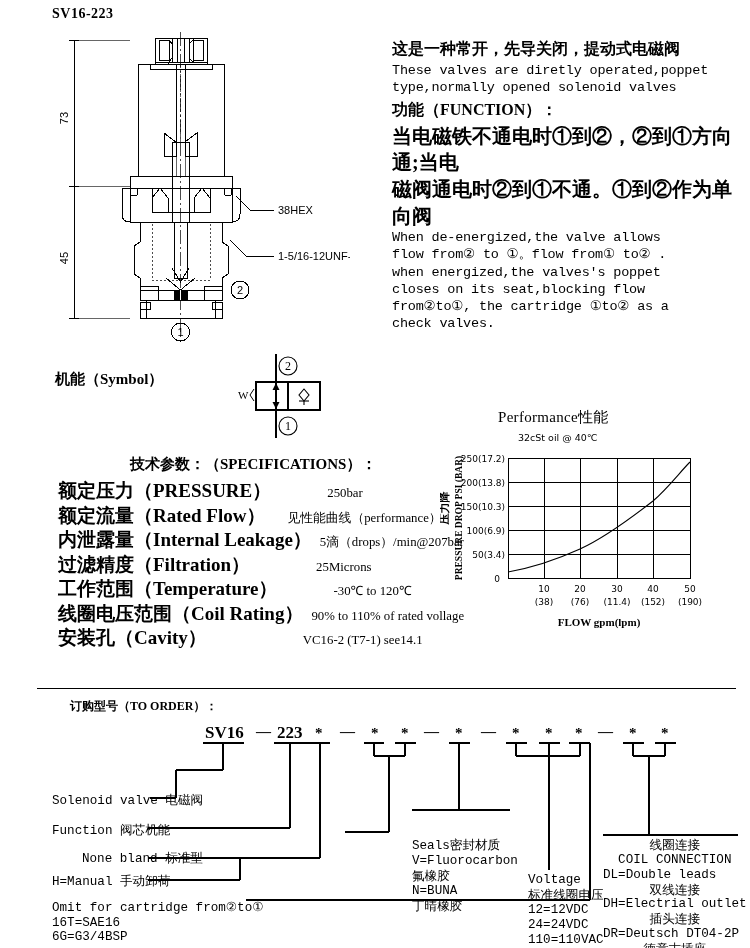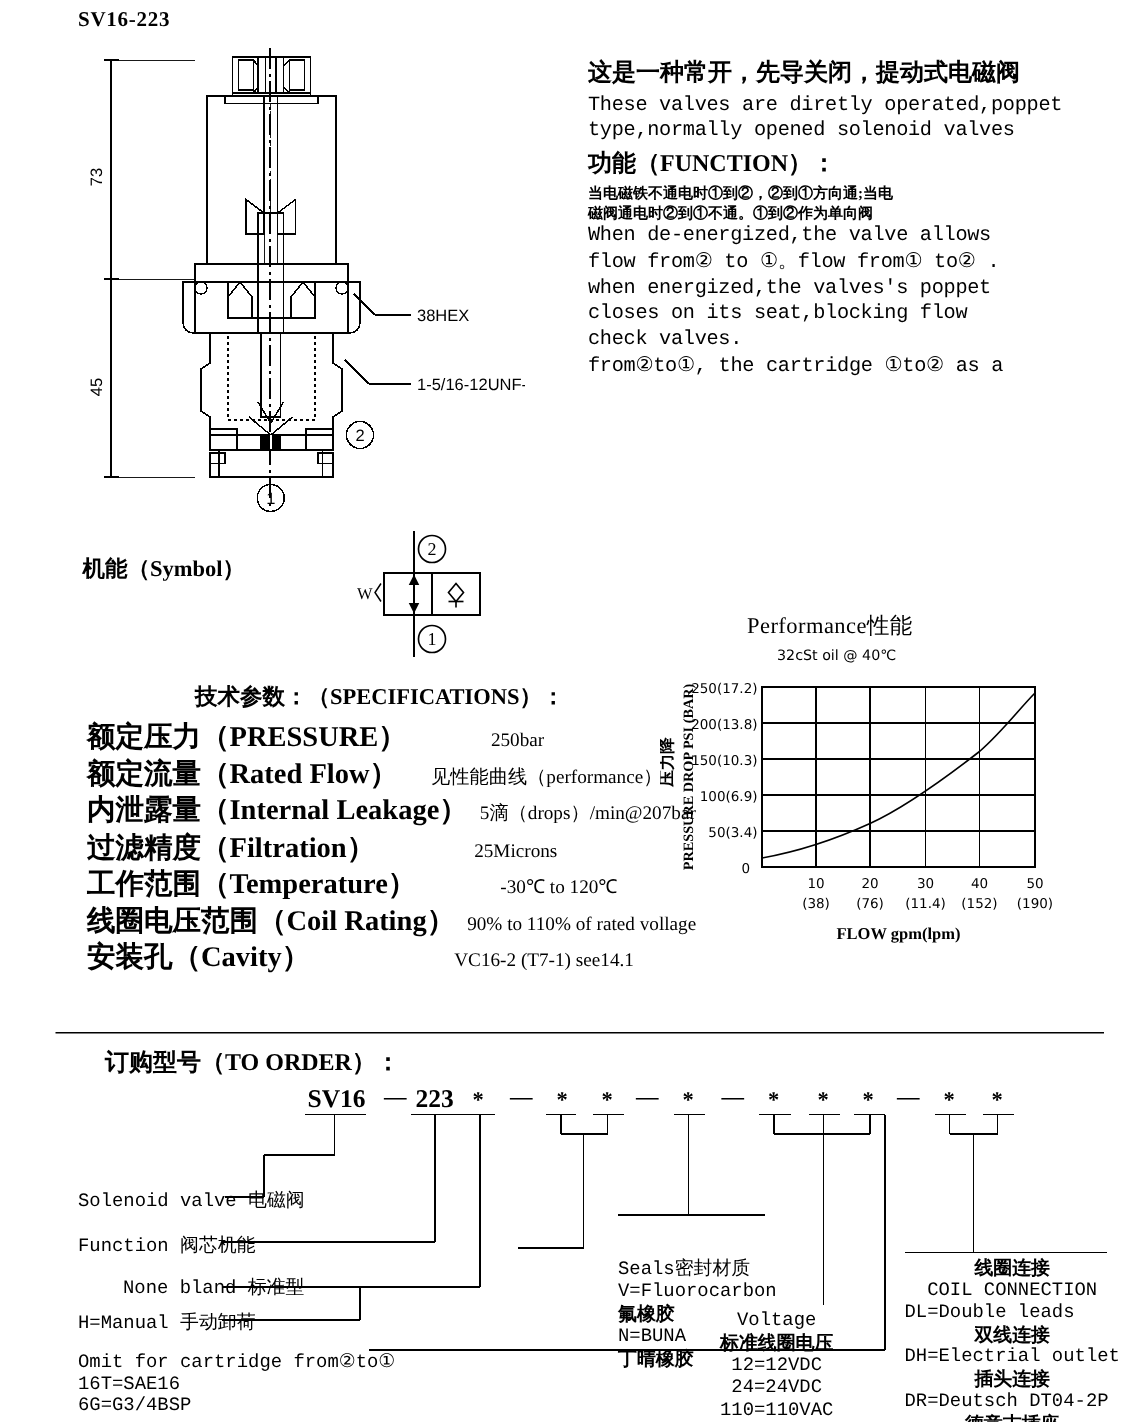--- a/index.html
+++ b/index.html
@@ -16,21 +16,21 @@
   #part-number{
     left:52px;top:6px;font-size:14px;font-weight:bold;letter-spacing:.5px;
     font-family:"Liberation Serif",serif;
   }
 
   
   #desc-block{left:392px;top:38px;width:352px;}
   .desc-head{font-size:14.5px;font-weight:bold;margin-bottom:9px;line-height:1.25;}
   .desc-cn{font-size:16px;font-weight:bold;line-height:1.35;margin-bottom:2px;}
   .desc-en{font-size:13.5px;line-height:1.28;font-family:"Liberation Mono","DejaVu Sans Mono",monospace;letter-spacing:-.2px;}
-  .desc-cn-mono{font-size:10px;font-weight:bold;line-height:1.33;}
+  .desc-cn-mono{font-size:20px;font-weight:bold;line-height:1.33;}
 
   
   #symbol-title{left:55px;top:370px;font-size:15px;font-weight:bold;}
   #symbol-fig{left:232px;top:352px;width:110px;height:85px;}
 
   
   #spec-title{left:130px;top:455px;font-size:15px;font-weight:bold;}
   #spec-table{left:58px;top:478px;width:400px;}
   #spec-table .row{display:flex;align-items:baseline;height:24.5px;}
   #spec-table .k{font-size:19px;font-weight:bold;white-space:nowrap;}
@@ -39,33 +39,33 @@
   
   #perf{left:440px;top:408px;width:300px;height:250px;}
   #perf-title{position:absolute;left:58px;top:0px;font-size:15px;font-weight:normal;letter-spacing:.3px;}
   #perf-sub{position:absolute;left:78px;top:24px;font-size:9.5px;font-family:"DejaVu Sans",sans-serif;}
   #perf-svg{position:absolute;left:0;top:38px;}
 
   
   #divider{left:37px;top:688px;width:699px;height:0;border-top:1.6px solid #000;}
 
   
-  #order-title{left:70px;top:698px;font-size:16px;font-weight:bold;}
+  #order-title{left:70px;top:698px;font-size:12px;font-weight:bold;}
   #order-svg{left:0px;top:690px;}
   .ord-label{font-size:12.6px;font-family:"Liberation Mono","DejaVu Sans Mono",monospace;white-space:nowrap;}
-  .ord-cn{font-weight:bold;font-family:"Liberation Serif",serif;}
+  .ord-cn{font-weight:normal;font-family:"Liberation Serif",serif;}
 
   #lbl-solenoid{left:52px;top:792px;}
   #lbl-function{left:52px;top:822px;}
   #lbl-none{left:52px;top:850px;margin-left:30px;}
   #lbl-manual{left:52px;top:873px;}
   #lbl-body{left:52px;top:901px;line-height:1.17;}
 
   #lbl-seals{left:412px;top:839px;line-height:1.2;}
-  #lbl-voltage{left:480px;top:873px;line-height:1.2;text-align:center;}
+  #lbl-voltage{left:528px;top:873px;line-height:1.2;}
   #lbl-coil{left:603px;top:838px;line-height:1.18;}
   .ctr{text-align:center;}
 
   
   #valve-fig{left:60px;top:28px;}
 </style>
 </head>
 <body>
 
 <div class="abs" id="part-number">SV16-223</div>
@@ -159,22 +159,22 @@
   <div class="desc-cn">这是一种常开，先导关闭，提动式电磁阀</div>
   <div class="desc-en">These valves are diretly operated,poppet</div>
   <div class="desc-en">type,normally opened solenoid valves</div>
   <div class="desc-cn" style="margin-top:3px">功能（FUNCTION）：</div>
   <div class="desc-cn-mono">当电磁铁不通电时①到②，②到①方向通;当电</div>
   <div class="desc-cn-mono">磁阀通电时②到①不通。①到②作为单向阀</div>
   <div class="desc-en">When de-energized,the valve allows</div>
   <div class="desc-en">flow from② to ①。flow from① to② .</div>
   <div class="desc-en">when energized,the valves's poppet</div>
   <div class="desc-en">closes on its seat,blocking flow</div>
+  <div class="desc-en">from②to①, the cartridge ①to② as a</div>
   <div class="desc-en">check valves.</div>
-  <div class="desc-en">from②to①, the cartridge ①to② as a</div>
 </div>
 
 <div class="abs" id="symbol-title">机能（Symbol）</div>
 <div class="abs" id="symbol-fig">
 <svg width="110" height="88" viewBox="0 0 110 88" xmlns="http://www.w3.org/2000/svg">
   <g fill="none" stroke="#000" stroke-width="1.1" shape-rendering="crispEdges">
 
     <line x1="44" y1="2" x2="44" y2="86"></line>
 
     <rect x="24" y="30" width="64" height="28"></rect>

